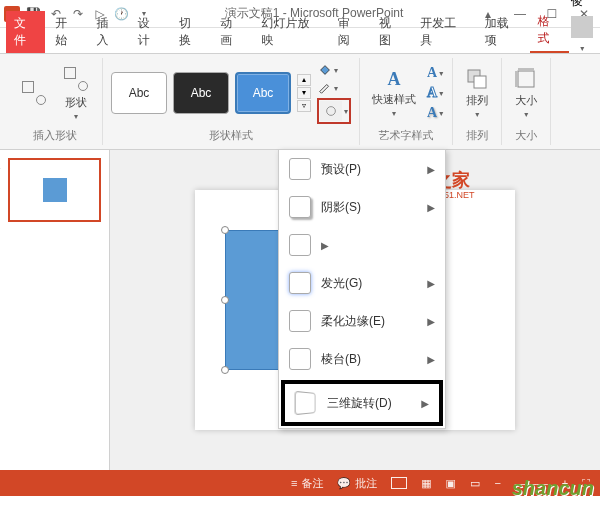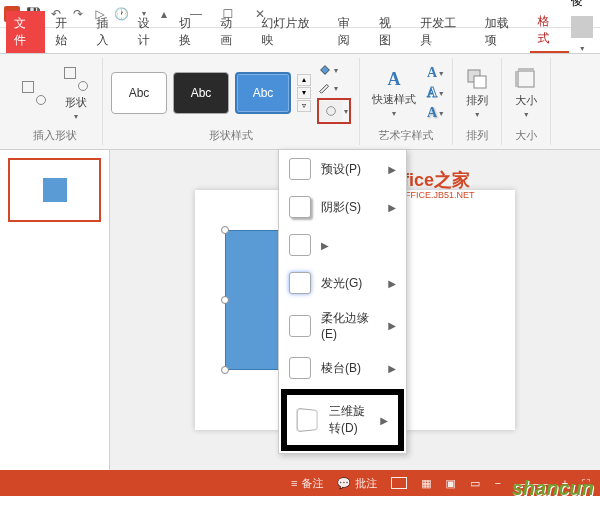--- a/index.html
+++ b/index.html
@@ -51,26 +51,26 @@
   .thumb-shape { width: 24px; height: 24px; background: #5b9bd5; }
   .canvas-area { flex: 1; background: #f0f0f0; display: flex; align-items: center; justify-content: center; position: relative; }
   .slide-canvas { width: 320px; height: 240px; background: #fff; box-shadow: 0 0 6px rgba(0,0,0,0.2); position: relative; }
   .selected-shape { position: absolute; top: 40px; left: 30px; width: 115px; height: 140px; background: #5b9bd5; border: 1px solid #3a7ab8; }
   .handle { position: absolute; width: 8px; height: 8px; background: #fff; border: 1px solid #888; border-radius: 50%; }
   .handle.tl { top: -5px; left: -5px; } .handle.tr { top: -5px; right: -5px; }
   .handle.bl { bottom: -5px; left: -5px; } .handle.br { bottom: -5px; right: -5px; }
   .handle.tm { top: -5px; left: 50%; margin-left: -4px; } .handle.bm { bottom: -5px; left: 50%; margin-left: -4px; }
   .handle.ml { left: -5px; top: 50%; margin-top: -4px; } .handle.mr { right: -5px; top: 50%; margin-top: -4px; }
   .rotate-handle { position: absolute; top: -22px; left: 50%; margin-left: -5px; width: 10px; height: 10px; border: 1px solid #888; border-radius: 50%; background: #fff; }
-  .dropdown-menu { position: absolute; top: 149px; left: 278px; width: 129px; background: #fff; border: 1px solid #ccc; box-shadow: 2px 2px 6px rgba(0,0,0,0.2); z-index: 10; }
+  .dropdown-menu { position: absolute; top: 149px; left: 278px; width: 168px; background: #fff; border: 1px solid #ccc; box-shadow: 2px 2px 6px rgba(0,0,0,0.2); z-index: 10; }
   .menu-item { display: flex; align-items: center; gap: 10px; padding: 8px 10px; cursor: pointer; position: relative; }
   .menu-item .m-icon { width: 22px; height: 22px; border: 1.5px solid #aaa; border-radius: 3px; background: #fff; }
   .menu-item .m-label { flex: 1; font-size: 12px; color: #333; }
   .menu-item .m-arrow { font-size: 10px; color: #666; }
-  .menu-highlight { border: 6px solid #000000; margin: 2px; }
+  .menu-highlight { border: 4px solid #000000; margin: 2px; }
   .watermark { position: absolute; top: 168px; left: 386px; color: #d24726; font-size: 18px; font-weight: bold; z-index: 5; }
   .watermark-sub { position: absolute; top: 190px; left: 398px; color: #d24726; font-size: 9px; z-index: 5; }
   .statusbar { height: 26px; background: #d24726; display: flex; align-items: center; padding: 0 10px; color: #fff; gap: 14px; font-size: 11px; }
   .sb-spacer { flex: 1; }
   .sb-btn { cursor: pointer; opacity: 0.9; display: flex; align-items: center; gap: 4px; }
   .sb-view { width: 16px; height: 12px; border: 1.5px solid #fff; }
   .logo-overlay { position: absolute; bottom: 6px; right: 6px; font-size: 20px; font-weight: bold; color: #6fa030; font-style: italic; z-index: 20; text-shadow: 1px 1px 0 #fff; text-align: right; }
   .bucket-icon { width:14px; height:14px; }
   .arrange-icon { width:24px; height:24px; }
   .shadow-ic { box-shadow: 2px 2px 2px rgba(0,0,0,0.3); }
@@ -85,20 +85,21 @@
 <div class="titlebar">
   <div class="app-icon"></div>
   <div class="qat">
     <span class="qi">💾</span>
     <span class="qi">↶</span>
     <span class="qi">↷</span>
     <span class="qi">▷</span>
     <span class="qi">🕐</span>
     <span class="qi dropdown-caret">▾</span>
   </div>
+  <div class="title-text">演示文稿1 - Microsoft PowerPoint</div>
   <div class="win-btns">
     <span class="wb">▴</span>
     <span class="wb">—</span>
     <span class="wb">☐</span>
     <span class="wb">✕</span>
   </div>
 </div>
 
 <div class="ribbon-tabs">
   <div class="rtab file">文件</div>

